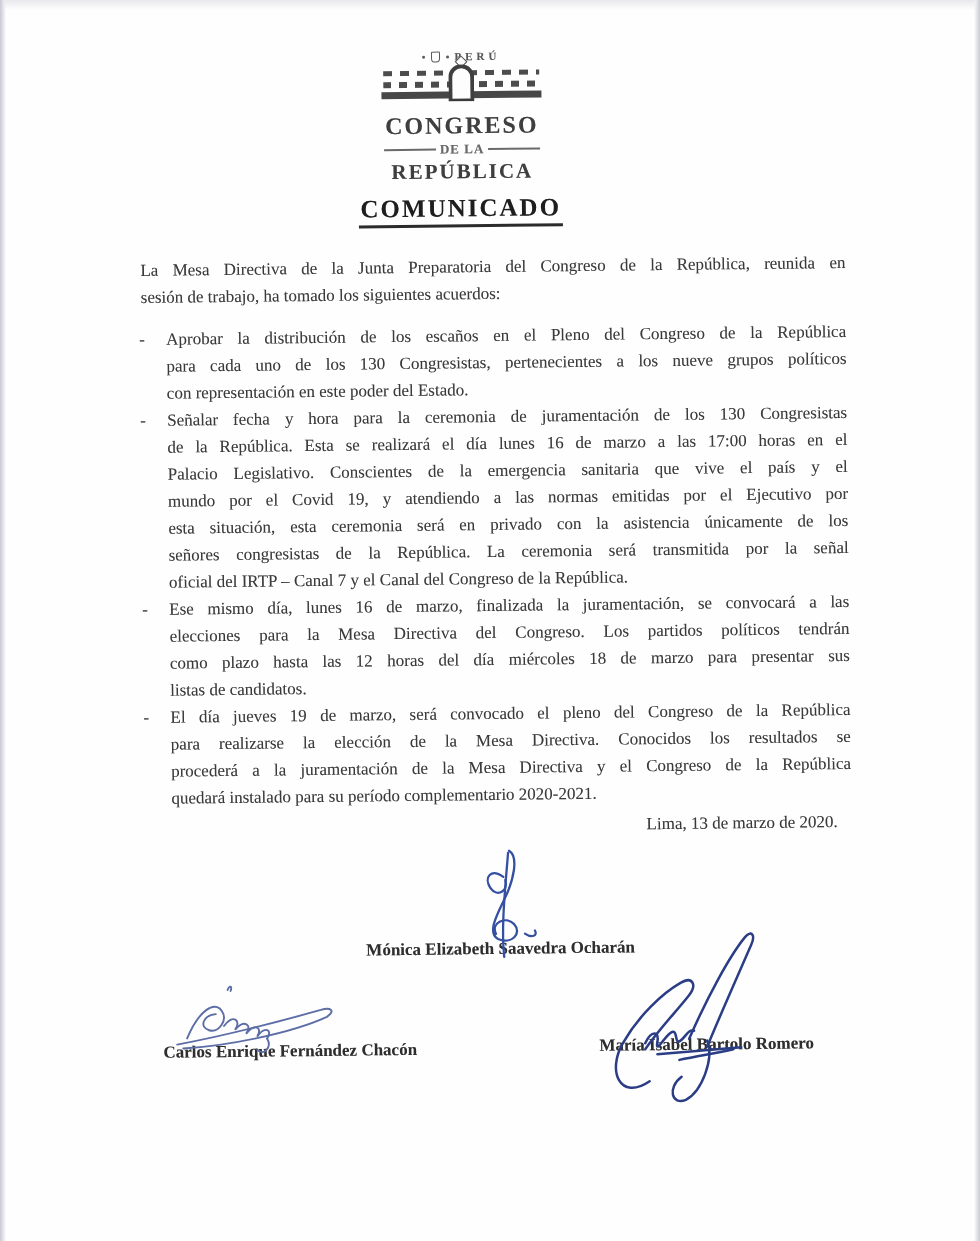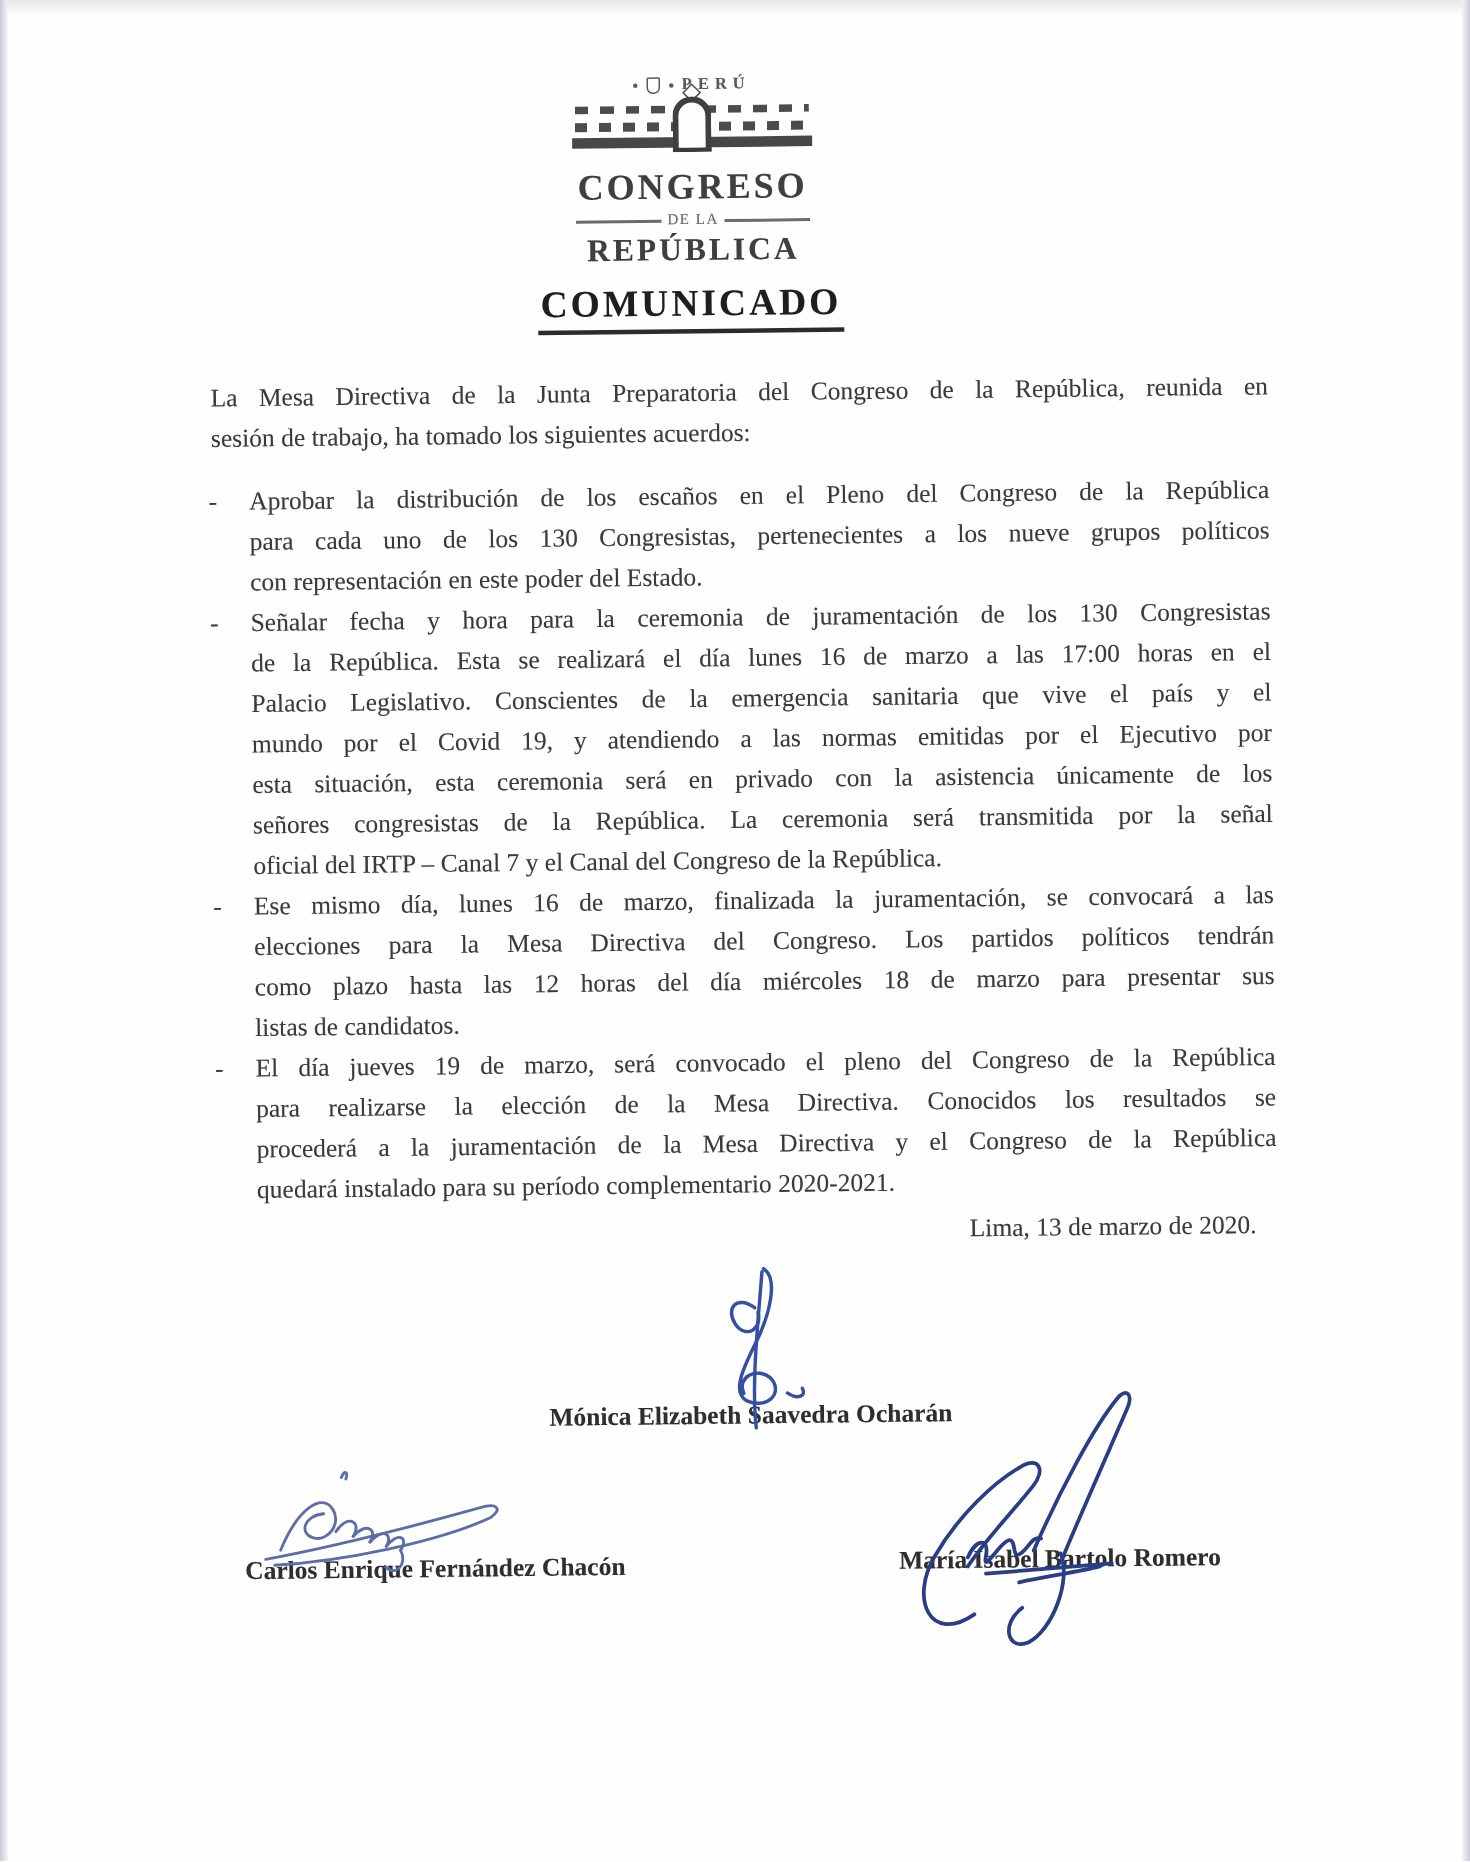--- a/index.html
+++ b/index.html
@@ -35,21 +35,21 @@
     repeating-linear-gradient(90deg,#4c4c4c 0 8px,rgba(255,255,255,0) 8px 16px);}
   .bar{height:7px;background:#474747;margin-top:4px;}
   .door{position:absolute;left:50%;transform:translateX(-50%);top:-6px;width:26px;height:37px;
     background:#fdfdfd;border:4px solid #3f3f3f;border-bottom:3px solid #3a3a3a;
     border-radius:13px 13px 0 0;z-index:2;box-sizing:border-box;}
   .crest{position:absolute;left:50%;transform:translateX(-50%) rotate(45deg);top:-13px;width:7px;height:7px;
     border:1.5px solid #4c4c4c;z-index:2;background:#fdfdfd;}
   .logo-congreso{margin-top:6px;font-size:24px;font-weight:bold;letter-spacing:2px;color:#3f3f3f;}
   .logo-divider{display:flex;align-items:center;gap:4px;margin:2px 2px;}
   .logo-divider .ln{flex:1;height:2px;background:#6a6a6a;}
-  .logo-divider .dela{font-size:10px;letter-spacing:1px;color:#6a6a6a;font-weight:normal;}
+  .logo-divider .dela{font-size:13px;letter-spacing:1px;color:#6a6a6a;font-weight:bold;}
   .logo-republica{font-size:21px;font-weight:bold;letter-spacing:2px;color:#3f3f3f;}
   
   .title-wrap{text-align:center;margin-top:10px;position:relative;left:-26px;}
   .doc-title{display:inline-block;font-size:25px;font-weight:bold;letter-spacing:2px;
     color:var(--title,#1e1e1e);border-bottom:3px solid #2b2b2b;padding:0 2px 2px;line-height:28px;}
   
   .content{width:705px;margin:0 0 0 143px;}
   .line{font-size:17px;line-height:27px;white-space:nowrap;
     text-align:justify;text-align-last:justify;text-justify:inter-word;}
   .line.last{text-align:left;text-align-last:left;}

